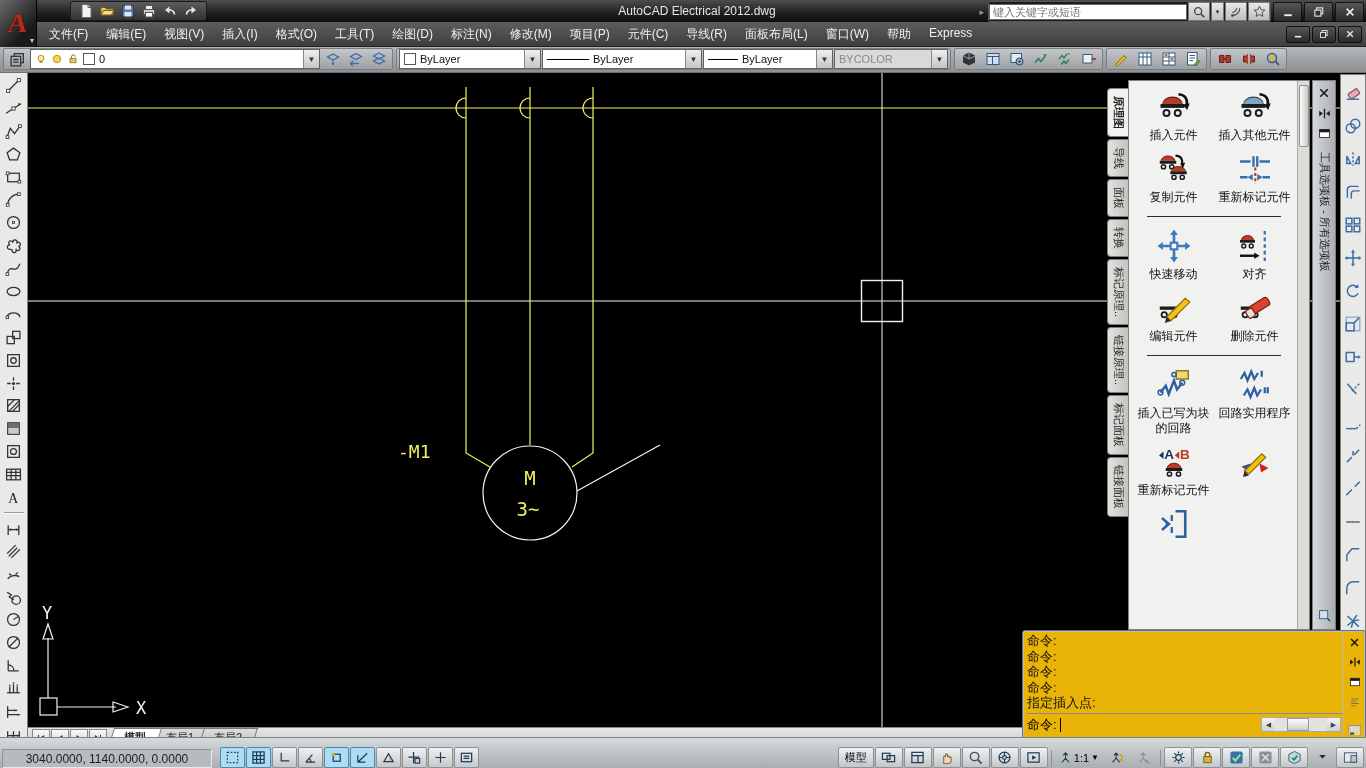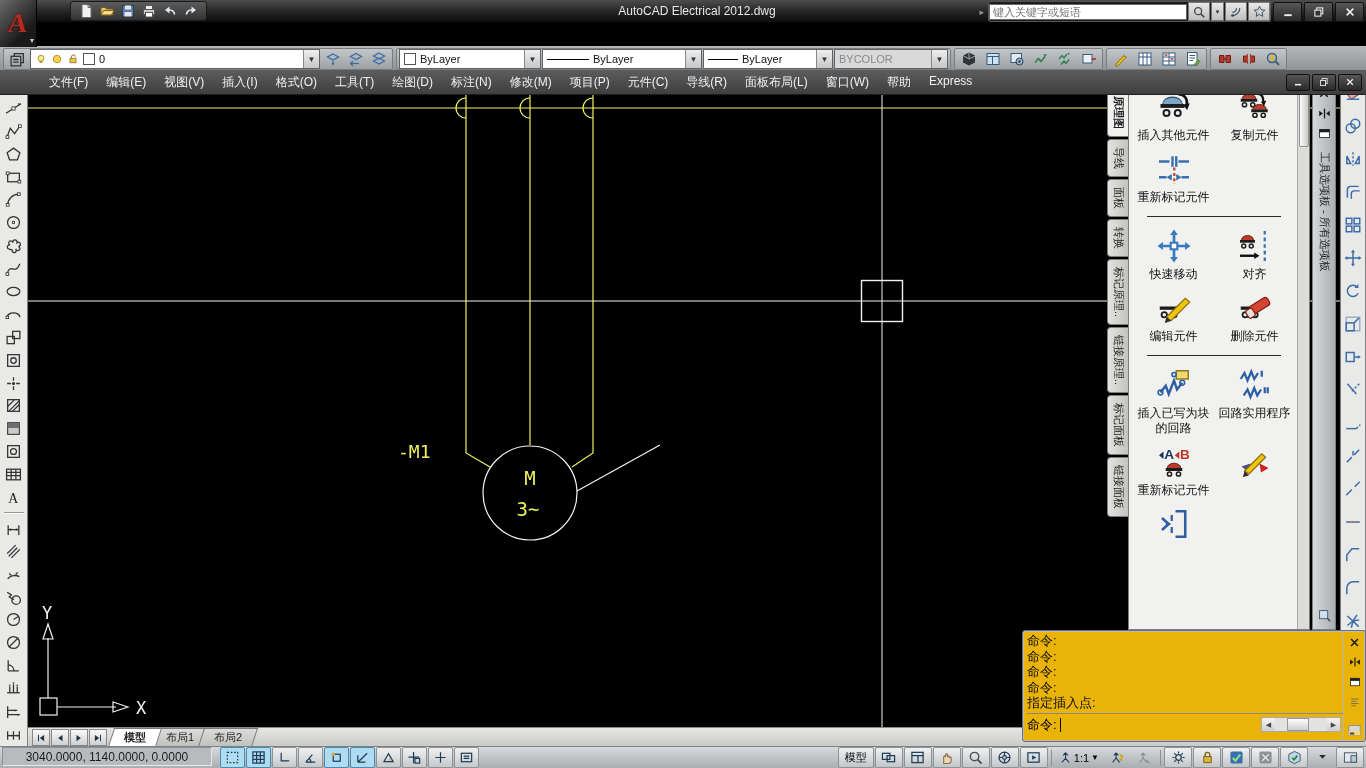--- a/index.html
+++ b/index.html
@@ -28,21 +28,21 @@
   .searchwrap{display:flex;align-items:center;background:#1c1c1c;border:1px solid #555;border-radius:2px;padding:0;}
   .searchinput{width:190px;height:14px;border:1px solid #666;background:#fff;color:#888;font-size:11px;padding:0 3px;outline:none}
   .sbtn{width:20px;height:17px;display:flex;align-items:center;justify-content:center;
     background:linear-gradient(#e8e8e8,#bfbfbf);border:1px solid #777;margin-left:1px}
   .winbtn{width:27px;height:18px;display:flex;align-items:center;justify-content:center;
     background:linear-gradient(#565656,#2a2a2a);border:1px solid #111;border-radius:2px}
 
   
   .menubar{position:absolute;top:22px;left:0;right:0;height:24px;
     background:linear-gradient(#5d5d5d,#3e3e3e);border-bottom:1px solid #1f1f1f;
-    display:flex;align-items:center;color:#f0f0f0;z-index:39;padding-left:40px;margin-top:48px;}
+    display:flex;align-items:center;color:#f0f0f0;z-index:39;padding-left:40px;}
   .mitem{padding:3px 9px;cursor:default;white-space:nowrap}
   .menu-right{position:absolute;right:4px;display:flex;gap:2px}
   .winbtn.small{width:22px;height:15px}
 
   
   .tbrow{position:absolute;top:46px;left:0;right:0;height:26px;
     background:linear-gradient(#b4b8ba,#8d9193);display:flex;align-items:center;gap:3px;
     padding:0 3px;z-index:38;border-bottom:1px solid #6d7173;}
   .tgroup{display:flex;align-items:center;gap:1px;background:linear-gradient(#c3c7c9,#9da1a3);
     border:1px solid #787c7e;border-radius:2px;padding:1px 2px;height:22px;box-sizing:border-box}
@@ -109,23 +109,23 @@
     border-top:1px solid #8a8a8a;display:flex;align-items:flex-end;z-index:15;}
   .navbtns{display:flex;gap:1px;margin:0 4px 1px 4px}
   .nbtn{width:16px;height:15px;background:linear-gradient(#fafafa,#cfcfcf);border:1px solid #888;
     display:flex;align-items:center;justify-content:center}
   .mtab{font-size:11px;padding:1px 12px 2px 12px;border:1px solid #777;border-bottom:none;margin-right:-6px;
     border-radius:0;background:linear-gradient(#dcdcda,#bfbfbd);color:#222;transform:skewX(-18deg);}
   .mtab span{display:inline-block;transform:skewX(18deg)}
   .mtab.act{background:#fff;font-weight:bold;z-index:2;position:relative}
 
   
-  .statusbar{position:absolute;left:0;right:0;bottom:0;height:22px;z-index:35;
+  .statusbar{position:absolute;left:0;right:0;bottom:0;height:31px;z-index:35;
     background:linear-gradient(#d7dadc,#a9aeb1);border-top:1px solid #7e8285;
-    display:flex;align-items:flex-start;gap:2px;padding:0 2px;box-sizing:border-box}
+    display:flex;align-items:flex-end;gap:2px;padding:0 2px;box-sizing:border-box}
   .coords{width:208px;height:17px;background:#b7bbbd;border:1px solid #8e9294;border-right-color:#e8e8e8;border-bottom-color:#e8e8e8;
     color:#1c1c1c;font-size:12px;display:flex;align-items:center;justify-content:center;font-family:"Liberation Sans",sans-serif}
   .stogs{display:flex;gap:1px;margin-left:6px}
   .stog{width:23px;height:19px;display:flex;align-items:center;justify-content:center;
     background:linear-gradient(#f0f0f0,#c5c9cb);border:1px solid #8e9294;border-radius:2px}
   .stog.on{background:#aedcf2;border-color:#4e89ad}
   .sright{margin-left:auto;display:flex;align-items:center;gap:1px}
   .sbtn2{height:19px;min-width:22px;display:flex;align-items:center;justify-content:center;
     background:linear-gradient(#eff1f2,#c3c7c9);border:1px solid #8e9294;border-radius:2px;padding:0 2px}
   .sbtn2.flat{background:none;border:none}
@@ -769,20 +769,31 @@
         <div class="ptab">转换</div>
         <div class="ptab">标记原理..</div>
         <div class="ptab">链接原理..</div>
         <div class="ptab">标记面板</div>
         <div class="ptab">链接面板</div>
       </div>
     <div class="pbody">
       <div class="pgrid">
           <div class="pitem">
             <svg width="36" height="36" viewBox="0 0 24 24">
+              <path d="M4.5 10a6.5 4.6 0 0 1 13 0" fill="#bb3a28" stroke="#5e1d12" stroke-width=".7"></path>
+              <rect x="3" y="10" width="16" height="2.6" fill="#1c1c1c"></rect>
+              <circle cx="7" cy="16" r="2" fill="none" stroke="#1c1c1c" stroke-width="1.3"></circle>
+              <circle cx="14.5" cy="16" r="2" fill="none" stroke="#1c1c1c" stroke-width="1.3"></circle>
+              <path d="M15 3.5q6.5.5 5.5 7.5" fill="none" stroke="#111" stroke-width="1.7"></path>
+              <path d="M18 10.5l2.8 3.5 1.7-4.5z" fill="#111"></path>
+            </svg>
+            <div class="plabel">插入元件</div>
+          </div>
+          <div class="pitem">
+            <svg width="36" height="36" viewBox="0 0 24 24">
               <path d="M4.5 10a6.5 4.6 0 0 1 13 0" fill="#7da7c4" stroke="#2c4a64" stroke-width=".7"></path>
               <rect x="3" y="10" width="16" height="2.6" fill="#1c1c1c"></rect>
               <circle cx="7" cy="16" r="2" fill="none" stroke="#1c1c1c" stroke-width="1.3"></circle>
               <circle cx="14.5" cy="16" r="2" fill="none" stroke="#1c1c1c" stroke-width="1.3"></circle>
               <path d="M15 3.5q6.5.5 5.5 7.5" fill="none" stroke="#111" stroke-width="1.7"></path>
               <path d="M18 10.5l2.8 3.5 1.7-4.5z" fill="#111"></path>
             </svg>
             <div class="plabel">插入其他元件</div>
           </div>
           <div class="pitem">

